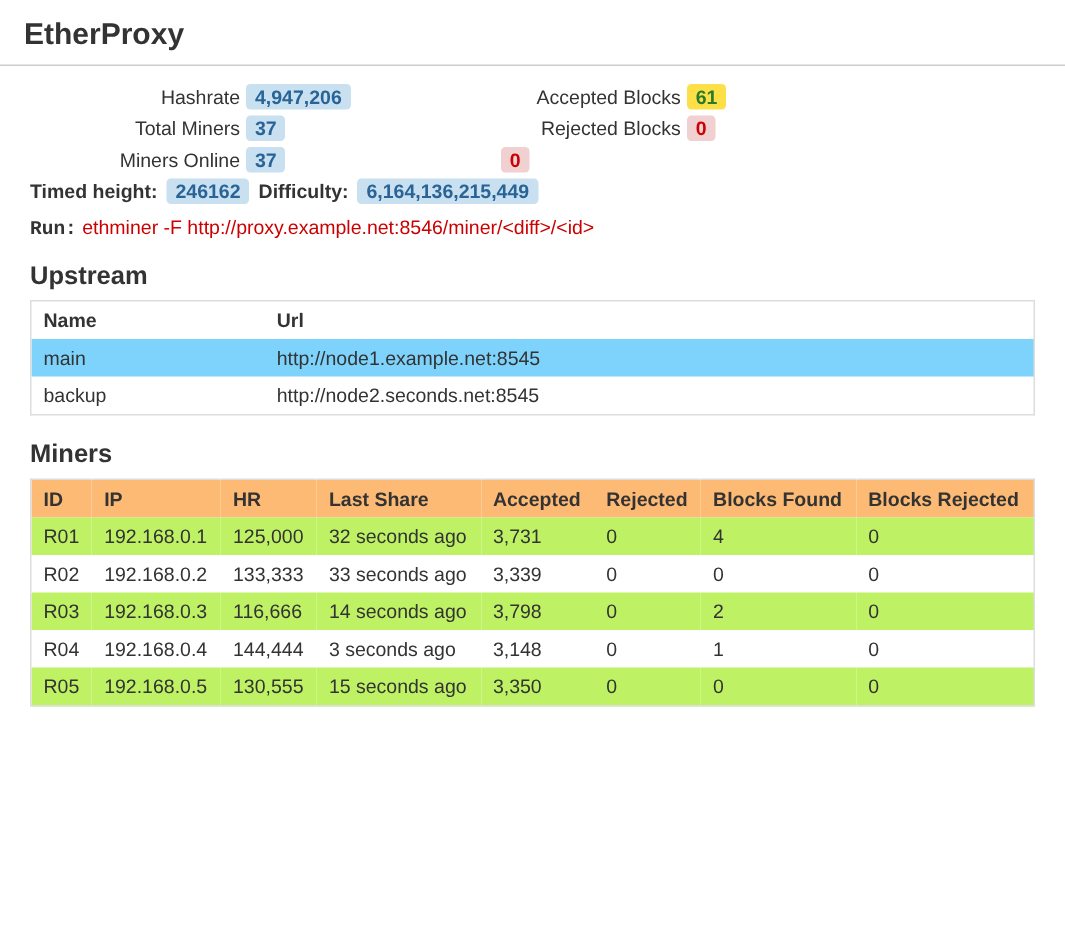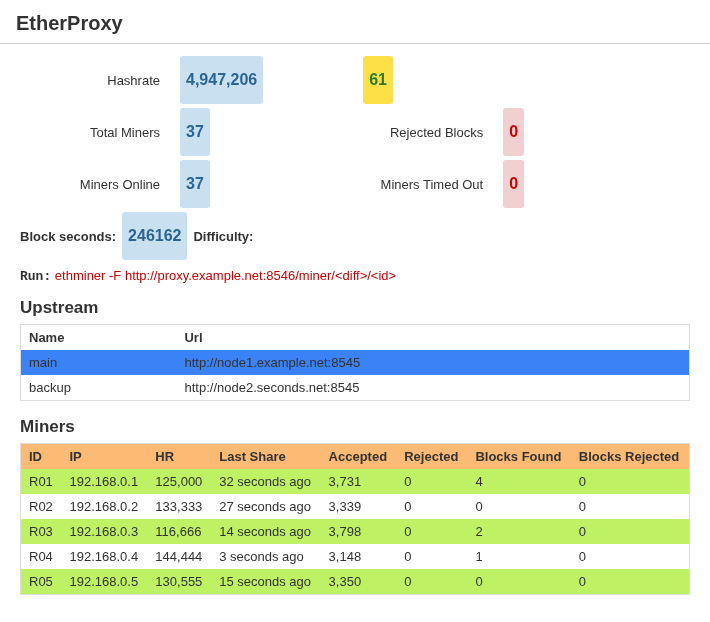--- a/index.html
+++ b/index.html
@@ -25,38 +25,38 @@
       padding: 12px 20px;
     }
     .stats-left, .stats-right {
       display: flex;
       flex-direction: column;
       gap: 4px;
     }
     .stat-row {
       display: flex;
       align-items: center;
-      gap: 20px;
+      gap: 4px;
     }
     .stat-label {
       text-align: right;
       min-width: 100px;
       font-size: 13px;
       color: #333;
     }
     .stat-label-right {
       text-align: right;
       min-width: 120px;
       font-size: 13px;
       color: #333;
     }
     .badge {
-      padding: 15px 6px;
+      padding: 1px 6px;
       border-radius: 3px;
-      font-size: 16px;
+      font-size: 13px;
       font-weight: bold;
     }
     .badge-blue {
       background: #c8e0f0;
       color: #2a6496;
     }
     .badge-green {
       background: #fde047;
       color: #2a7a2a;
     }
@@ -104,21 +104,21 @@
       border-bottom: 1px solid #ccc;
     }
     table td {
       padding: 5px 8px;
       font-size: 13px;
     }
     .upstream-table th {
       background: #fff;
     }
     .upstream-row-even {
-      background: #3b82f6;
+      background: #7dd3fc;
       margin-left: 24px;
     }
     .miners-table th {
       background: #fdba74;
     }
     .miners-row-even {
       background: #bef264;
     }
     .upstream-table, .miners-table {
       border: 1px solid #ddd;
@@ -158,39 +158,40 @@
 
       <div class="stat-row">
         <span class="stat-label">Miners Online</span>
         <span class="badge badge-blue">37</span>
       </div>
     </div>
 
     <div class="stats-right">
 
       <div class="stat-row">
+        <span class="stat-label-right">Accepted Blocks</span>
         <span class="badge badge-green">61</span>
       </div>
 
       <div class="stat-row">
         <span class="stat-label-right">Rejected Blocks</span>
         <span class="badge badge-red">0</span>
       </div>
 
       <div class="stat-row">
-        <span class="stat-label-right">Miners Timed Out</span>
         <span class="badge badge-red">0</span>
       </div>
     </div>
   </div>
 
   <div class="block-info">
-    <strong>Block seconds:</strong>
+    <strong>Timed height:</strong>
     <span class="badge badge-blue">246162</span>
     <strong>Difficulty:</strong>
+    <span class="badge badge-blue">6,164,136,215,449</span>
   </div>
 
   <div class="run-section">
     <span class="run-label">Run:</span>
     <span class="run-cmd">ethminer -F http://proxy.example.net:8546/miner/&lt;diff&gt;/&lt;id&gt;</span>
   </div>
 
   <div class="section-title">Upstream</div>
   <table class="upstream-table">
     <thead>
@@ -233,21 +234,21 @@
       <td>32 seconds ago</td>
       <td>3,731</td>
       <td>0</td>
       <td>4</td>
       <td>0</td>
     </tr>
         <tr>
       <td>R02</td>
       <td>192.168.0.2</td>
       <td>133,333</td>
-      <td>27 seconds ago</td>
+      <td>33 seconds ago</td>
       <td>3,339</td>
       <td>0</td>
       <td>0</td>
       <td>0</td>
     </tr>
         <tr class="miners-row-even">
       <td>R03</td>
       <td>192.168.0.3</td>
       <td>116,666</td>
       <td>14 seconds ago</td>

